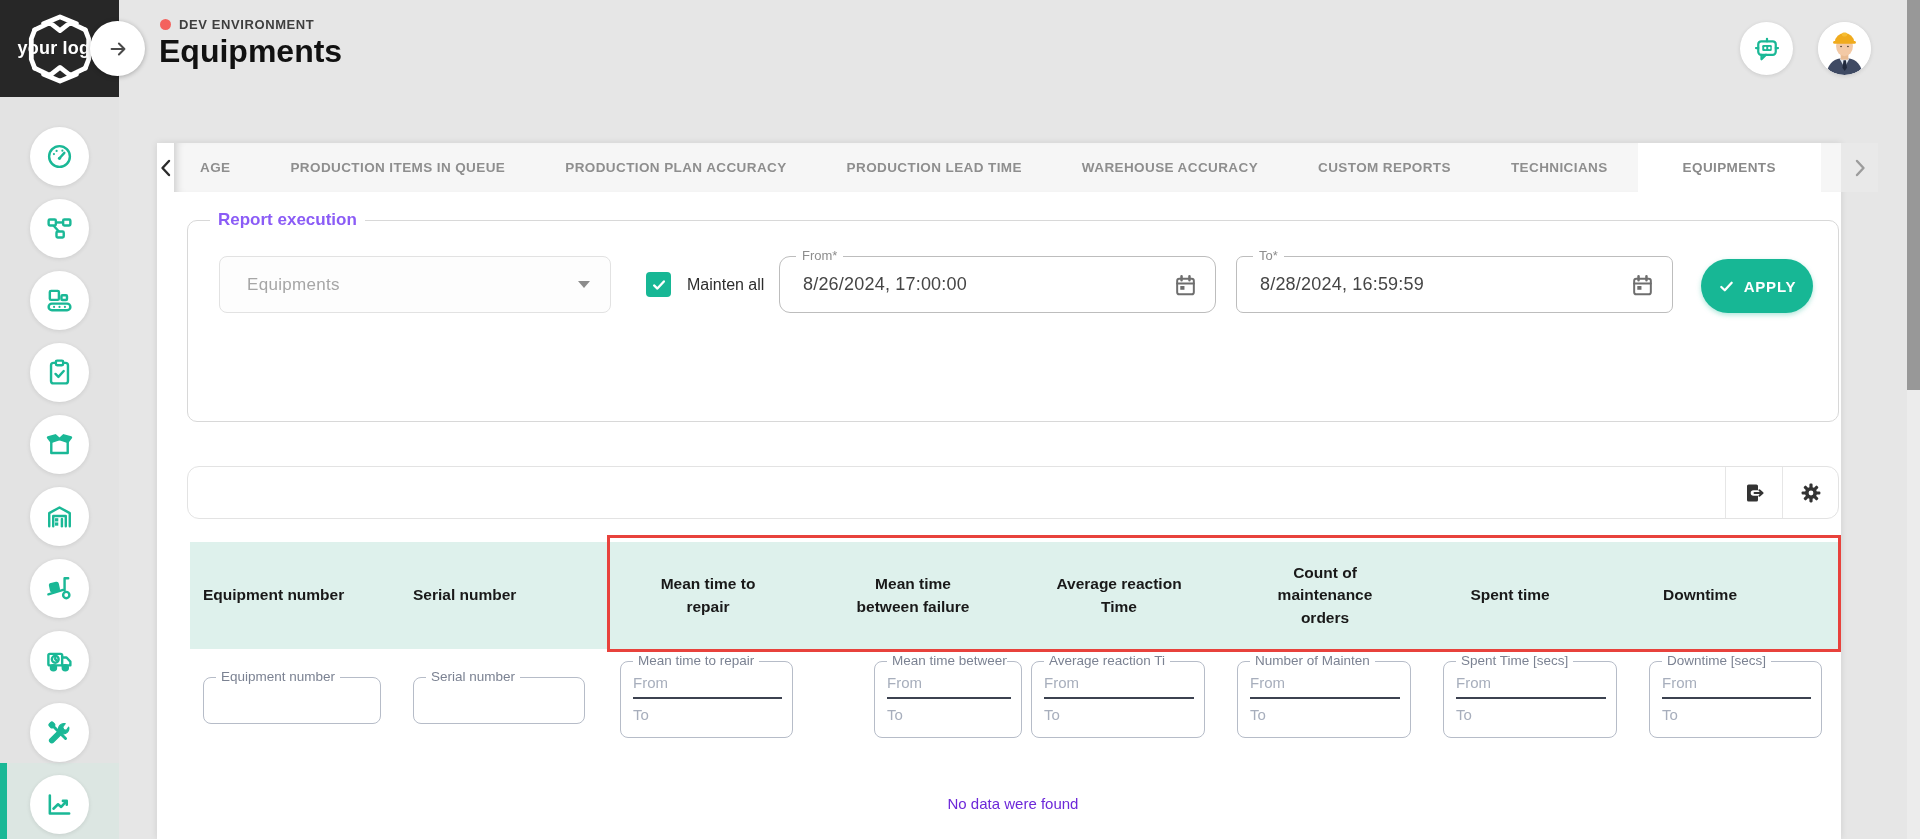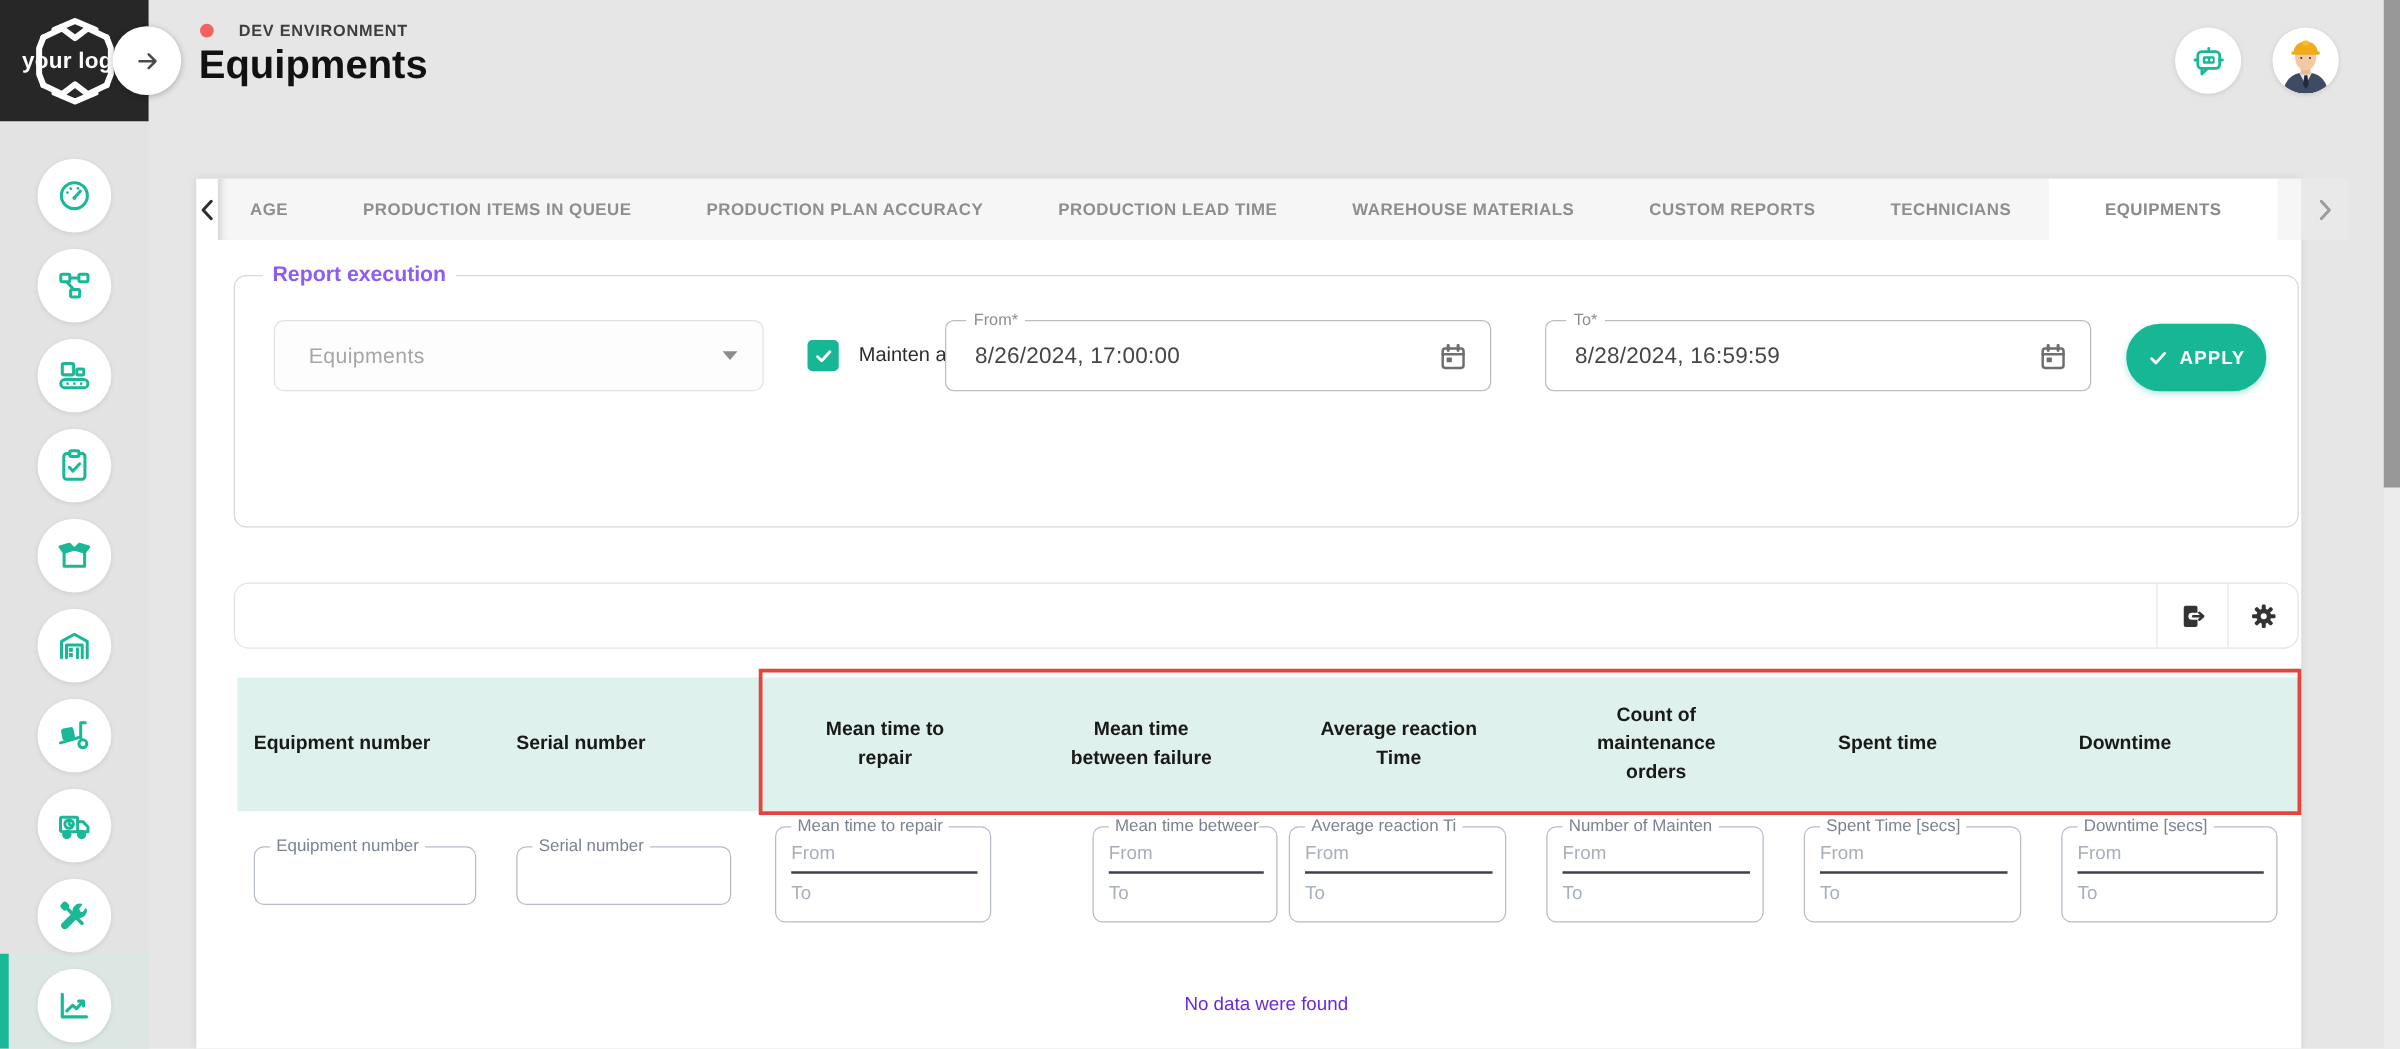--- a/index.html
+++ b/index.html
@@ -20,21 +20,21 @@
                   background:#fff; box-shadow:0 1px 5px rgba(0,0,0,.28); display:flex; align-items:center;
                   justify-content:center; z-index:30; cursor:pointer; }
   .nav-item { position:absolute; left:30px; width:59px; height:59px; border-radius:50%; background:#fff;
               box-shadow:0 1px 4px rgba(0,0,0,.10); display:flex; align-items:center; justify-content:center;
               cursor:pointer; z-index:2; }
   .nav-active-bg { position:absolute; left:0; top:763px; width:119px; height:76px; background:#dce6e2;
                    border-left:7px solid #1ab896; }
 
   
   .header { position:absolute; left:119px; top:0; width:1801px; height:97px; background:#e6e6e6; }
-  .env-row { position:absolute; left:41px; top:17px; display:flex; align-items:center; gap:20px;text-align:right; }
+  .env-row { position:absolute; left:41px; top:17px; display:flex; align-items:center; gap:8px;text-align:right; }
   .env-dot { width:11px; height:11px; border-radius:50%; background:#f4625d; }
   .env-label { font-size:13px; font-weight:700; color:#3e3e3e; letter-spacing:0.6px; }
   .page-title { position:absolute; left:40px; top:33px; font-size:32px; font-weight:700; color:#111; }
   .round-btn { position:absolute; top:22px; width:53px; height:53px; border-radius:50%; background:#fff;
                box-shadow:0 1px 4px rgba(0,0,0,.12); display:flex; align-items:center; justify-content:center;
                cursor:pointer; overflow:hidden; }
   .btn-robot { left:1621px; }
   .btn-avatar { left:1699px; padding:0; }
 
   
@@ -67,21 +67,21 @@
   .report-select-value { flex:1; font-size:17px; color:#a6a6a6; letter-spacing:0.3px; }
   .select-caret { width:0; height:0; border-left:6px solid transparent; border-right:6px solid transparent;
                   border-top:7px solid #8c8c8c; }
   .selectall-row { position:absolute; left:458px; top:35px; height:57px; display:flex; align-items:center;
                    gap:16px; }
   .checkbox { width:25px; height:25px; border-radius:4px; background:#17b795; display:flex;
               align-items:center; justify-content:center; cursor:pointer; }
   .selectall-label { font-size:16px; color:#2d2d2d; }
   .date-field { position:absolute; top:35px; height:57px; width:437px; background:#fff;
                 border:1px solid #bdbdbd; border-radius:7px; }
-  .date-from { left:568px; } .date-to { left:1048px; }
+  .date-from { left:591px;border-radius:11px; } .date-to { left:1048px; }
   .date-label { position:absolute; top:-9px; left:16px; background:#fff; padding:0 6px;
                 font-size:13px; color:#8d8d8d; }
   .date-value { width:100%; height:55px; border:0; outline:0; background:transparent; padding-left:23px;
                 font-family:inherit; font-size:18px; color:#454545; letter-spacing:0.2px; }
   .cal-icon { position:absolute; right:17px; top:16px; cursor:pointer; }
   .apply-btn { position:absolute; left:1513px; top:38px; width:112px; height:54px; border-radius:27px;
                background:#17b795; border:0; color:#fff; font-family:inherit; font-size:15px;
                font-weight:700; letter-spacing:0.8px; display:flex; align-items:center;
                justify-content:center; gap:9px; cursor:pointer; box-shadow:0 2px 5px rgba(23,183,149,.35); }
 
@@ -333,21 +333,21 @@
     <div class="tab">
         <span>PRODUCTION ITEMS IN QUEUE</span>
       </div>
     <div class="tab">
         <span>PRODUCTION PLAN ACCURACY</span>
       </div>
     <div class="tab">
         <span>PRODUCTION LEAD TIME</span>
       </div>
     <div class="tab">
-        <span>WAREHOUSE MATERIALS</span>
+        <span>WAREHOUSE ACCURACY</span>
       </div>
     <div class="tab">
         <span>CUSTOM REPORTS</span>
       </div>
     <div class="tab">
         <span>TECHNICIANS</span>
       </div>
     <div class="tab active">
         <span>EQUIPMENTS</span>
       </div>

